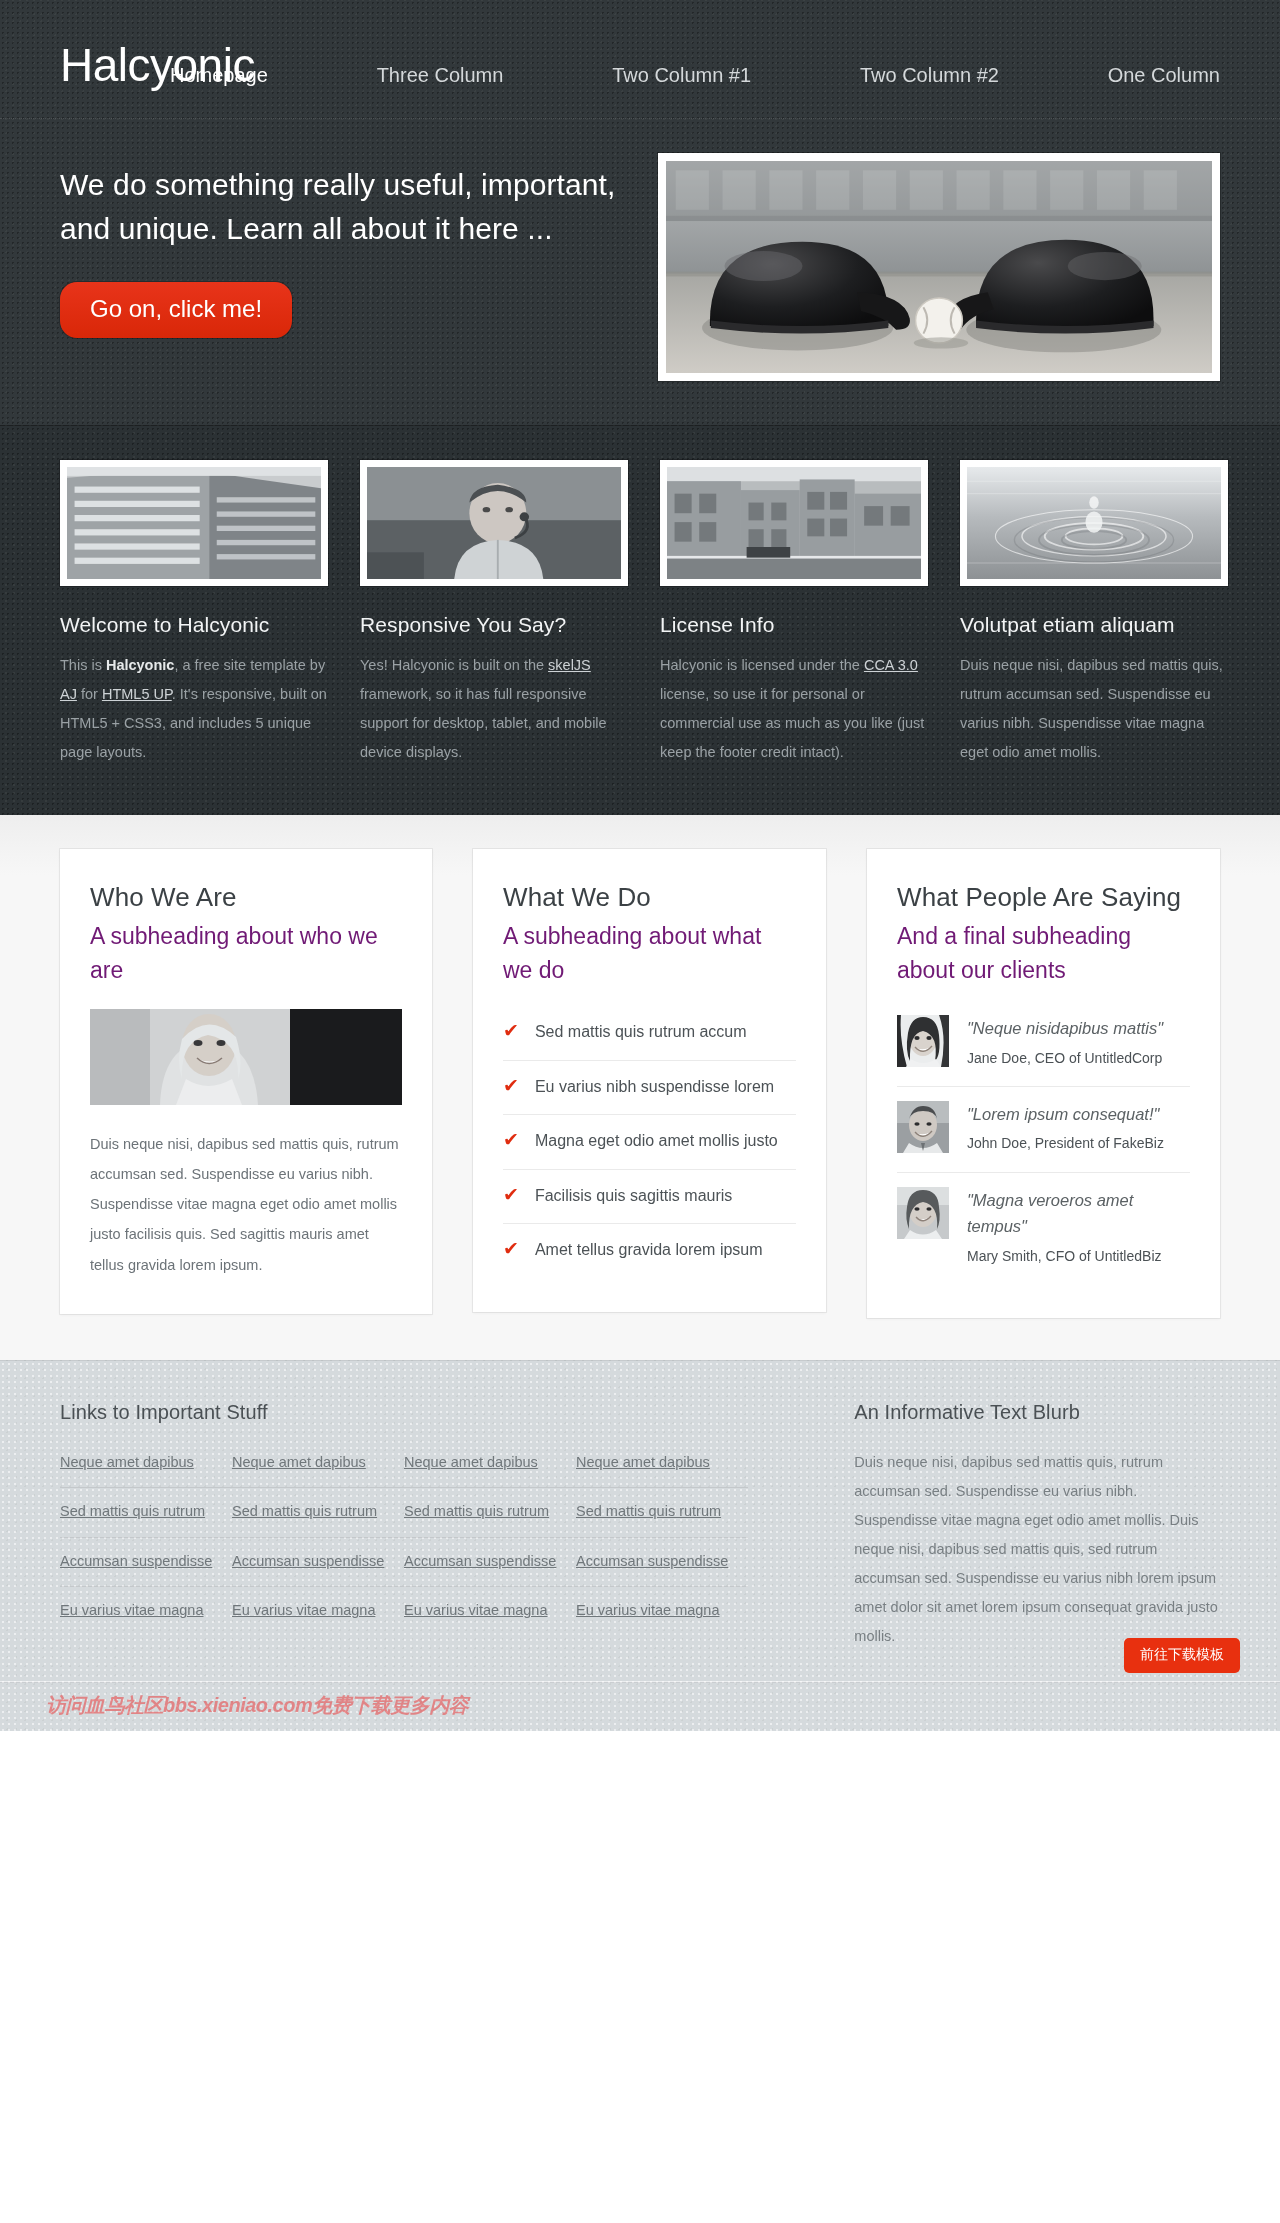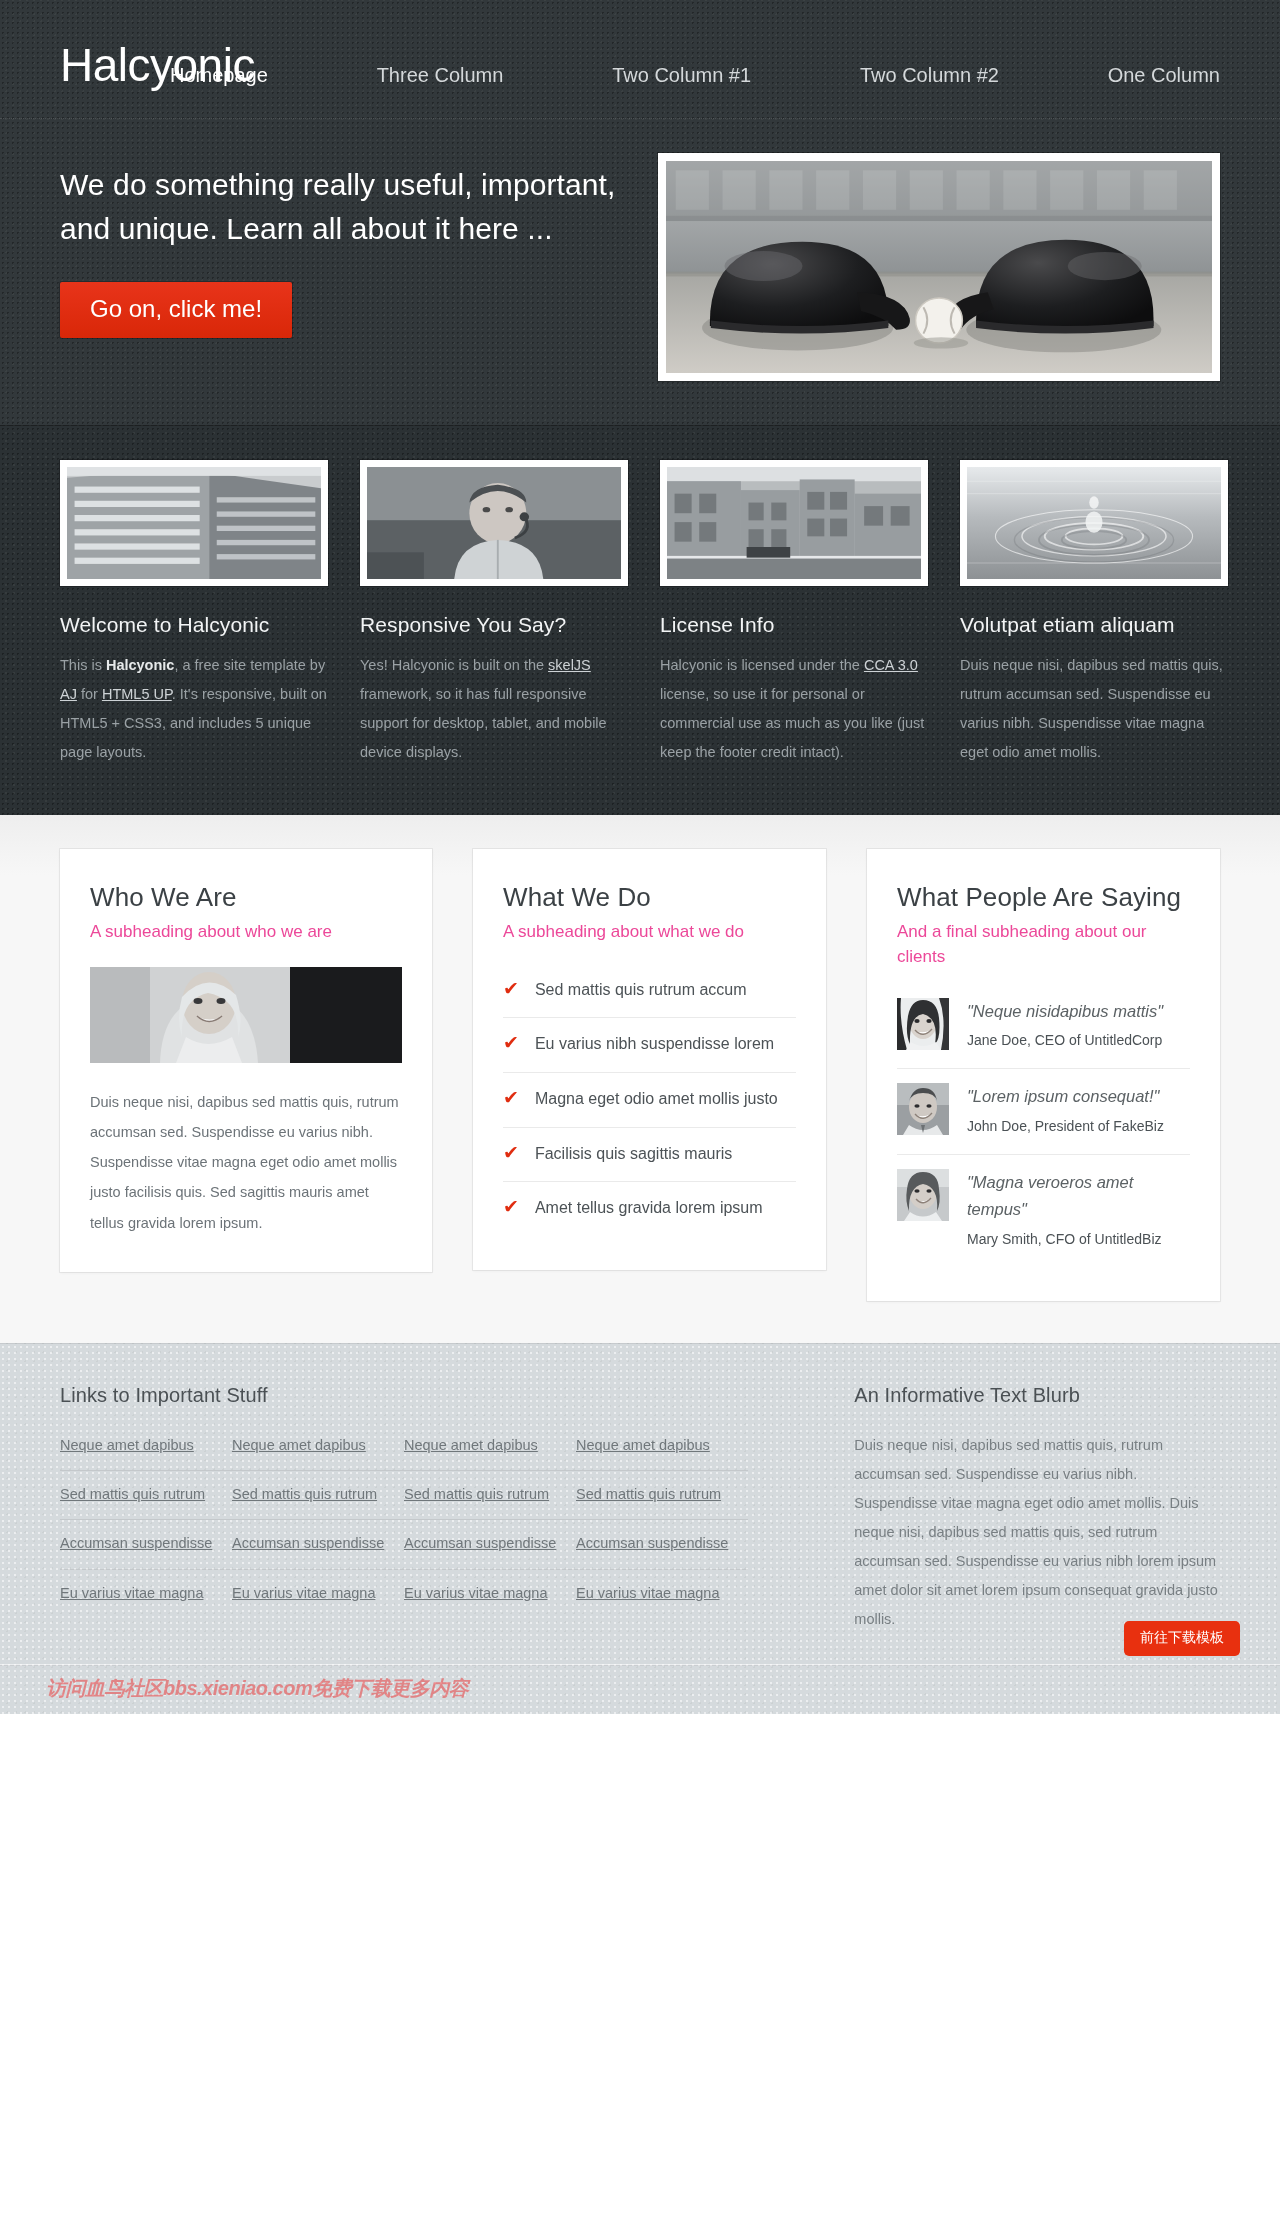--- a/index.html
+++ b/index.html
@@ -81,21 +81,21 @@
   }
   .btn-red {
     display: inline-block;
     margin-top: 30px;
     background: #e12d10;
     background-image: linear-gradient(#e8341a, #d92708);
     color: #ffffff;
     font-size: 24px;
     font-weight: 300;
     padding: 13px 30px 15px 30px;
-    border-radius: 2px;
+    border-radius: 17px;
     box-shadow: 0 0 0 1px rgba(0,0,0,0.22);
     cursor: pointer;
   }
   #banner-image {
     width: 562px;
     height: 228px;
     border: 8px solid #ffffff;
     box-shadow: 0 0 0 1px rgba(0,0,0,0.25);
     overflow: hidden;
     background: #6f7578;
@@ -171,23 +171,23 @@
   }
   .box h2 {
     font-size: 26px;
     font-weight: 300;
     color: #3b4145;
     line-height: 1.24;
     letter-spacing: 0.1px;
   }
   .box .subhead {
     margin-top: 7px;
-    font-size: 17px;
-    font-weight: 300;
-    color: #ec4899;
+    font-size: 23px;
+    font-weight: 300;
+    color: #701a75;
     line-height: 1.45;
   }
   #box1 { width: 372px; }
   #box2 { width: 372px; }
   #box3 { width: 372px; }
 
   #box1 .photo {
     margin-top: 22px;
     width: 312px;
     height: 96px;

